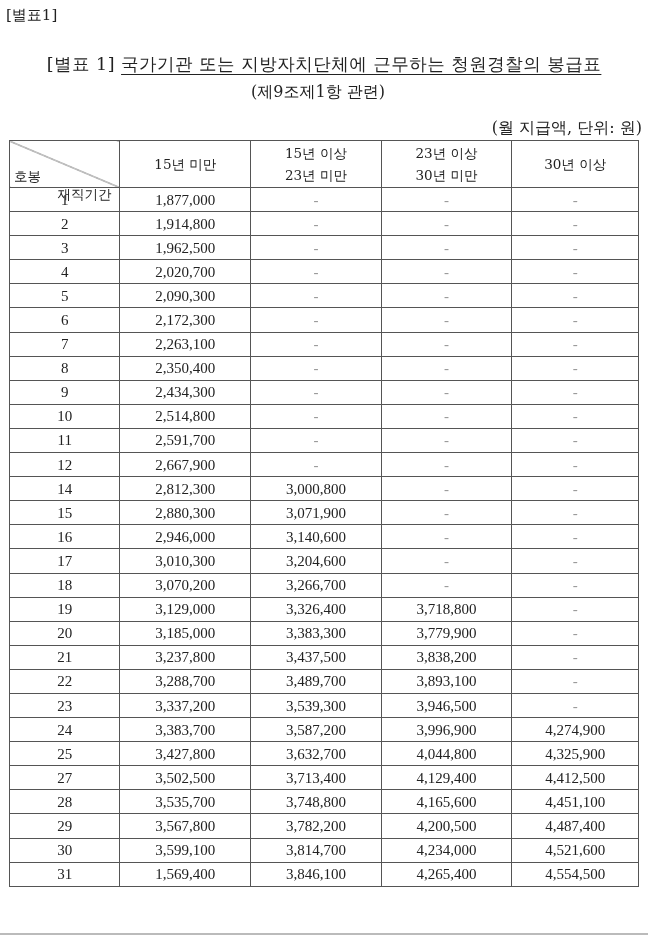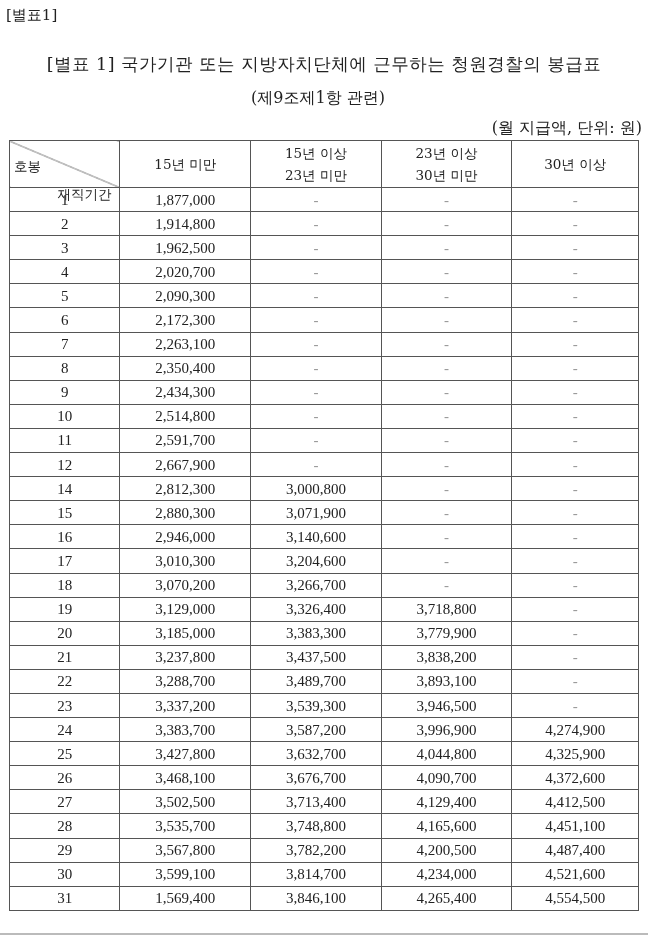--- a/index.html
+++ b/index.html
@@ -6,44 +6,44 @@
     body {
       width: 648px; height: 938px; position: relative; overflow: hidden;
       font-family: "DejaVu Serif", "Liberation Serif", serif;
       color: #222;
     }
     .tag { position: absolute; left: 6px; top: 6px; font-size: 15px; }
     .title {
       position: absolute; left: 0; width: 648px; top: 52px; text-align: center;
       font-size: 17.5px; letter-spacing: 0.5px;
     }
-    .title .u { text-underline-offset: 4px; }
+    .title .u { text-decoration: underline; text-underline-offset: 4px; }
     .subtitle {
-      position: absolute; left: 0; width: 636px; top: 88px; text-align: center;
+      position: absolute; left: 0; width: 636px; top: 82px; text-align: center;
       font-size: 16px;
     }
     .unit {
       position: absolute; right: 6px; top: 118px; font-size: 16px;
     }
     table.pay {
       position: absolute; left: 9px; top: 140px; width: 630px;
       border-collapse: collapse; font-family: "Liberation Serif", "DejaVu Serif", serif;
       font-size: 15px;
     }
     table.pay td, table.pay th {
       border: 1px solid #555; text-align: center; padding: 0; font-weight: normal;
       height: 23.1px; line-height: 22px;
     }
     table.pay thead th { height: 46px; line-height: 22px; font-family: "DejaVu Serif", serif; font-size: 13.5px; }
     th.diag { position: relative; width: 110px;
       background: linear-gradient(to top right, transparent calc(50% - 0.6px), #555 50%, transparent calc(50% + 0.6px));
       background: linear-gradient(to bottom left, transparent calc(50% - 0.7px), #555 50%, transparent calc(50% + 0.7px));
     }
     th.diag .tr { position: absolute; right: 8px; top: 2px; margin-top: 40px; }
-    th.diag .bl { position: absolute; left: 4px; bottom: 10px; }
+    th.diag .bl { position: absolute; left: 4px; bottom: 0; }
     .dash { color: #999; }
     col.c0 { width: 110px; } col.c1 { width: 131px; } col.c2 { width: 131px; } col.c3 { width: 131px; } col.c4 { width: 127px; }
     .bottom-line { position: absolute; left: 0; top: 933px; width: 648px; height: 2px; background: #bbb; }
   </style>
 </head>
 <body>
 
 <div class="tag">[별표1]</div>
 <div class="title">
   <span>[별표 1] </span><span class="u">국가기관 또는 지방자치단체에 근무하는 청원경찰의 봉급표</span>
@@ -244,27 +244,20 @@
         <td>4,274,900</td>
       </tr>
       <tr>
         <td>25</td>
         <td>3,427,800</td>
         <td>3,632,700</td>
         <td>4,044,800</td>
         <td>4,325,900</td>
       </tr>
       <tr>
-        <td>26</td>
-        <td>3,468,100</td>
-        <td>3,676,700</td>
-        <td>4,090,700</td>
-        <td>4,372,600</td>
-      </tr>
-      <tr>
         <td>27</td>
         <td>3,502,500</td>
         <td>3,713,400</td>
         <td>4,129,400</td>
         <td>4,412,500</td>
       </tr>
       <tr>
         <td>28</td>
         <td>3,535,700</td>
         <td>3,748,800</td>

